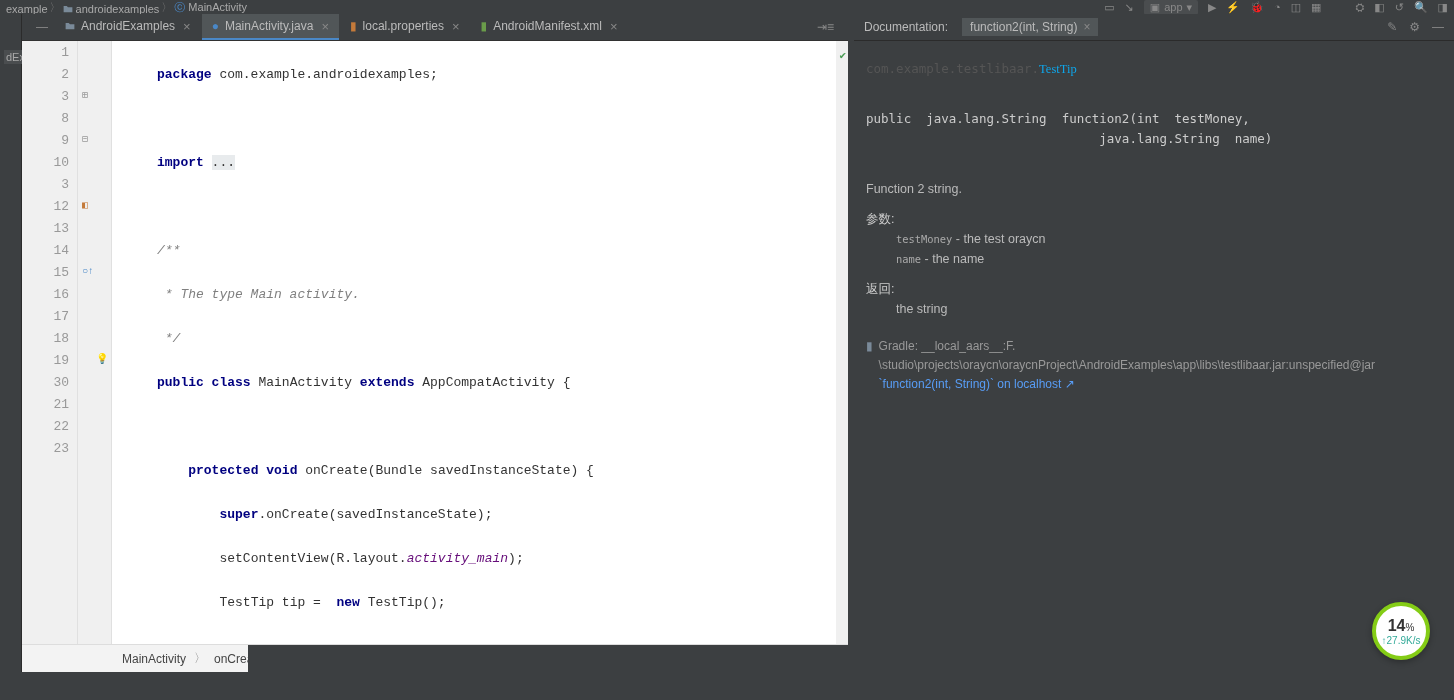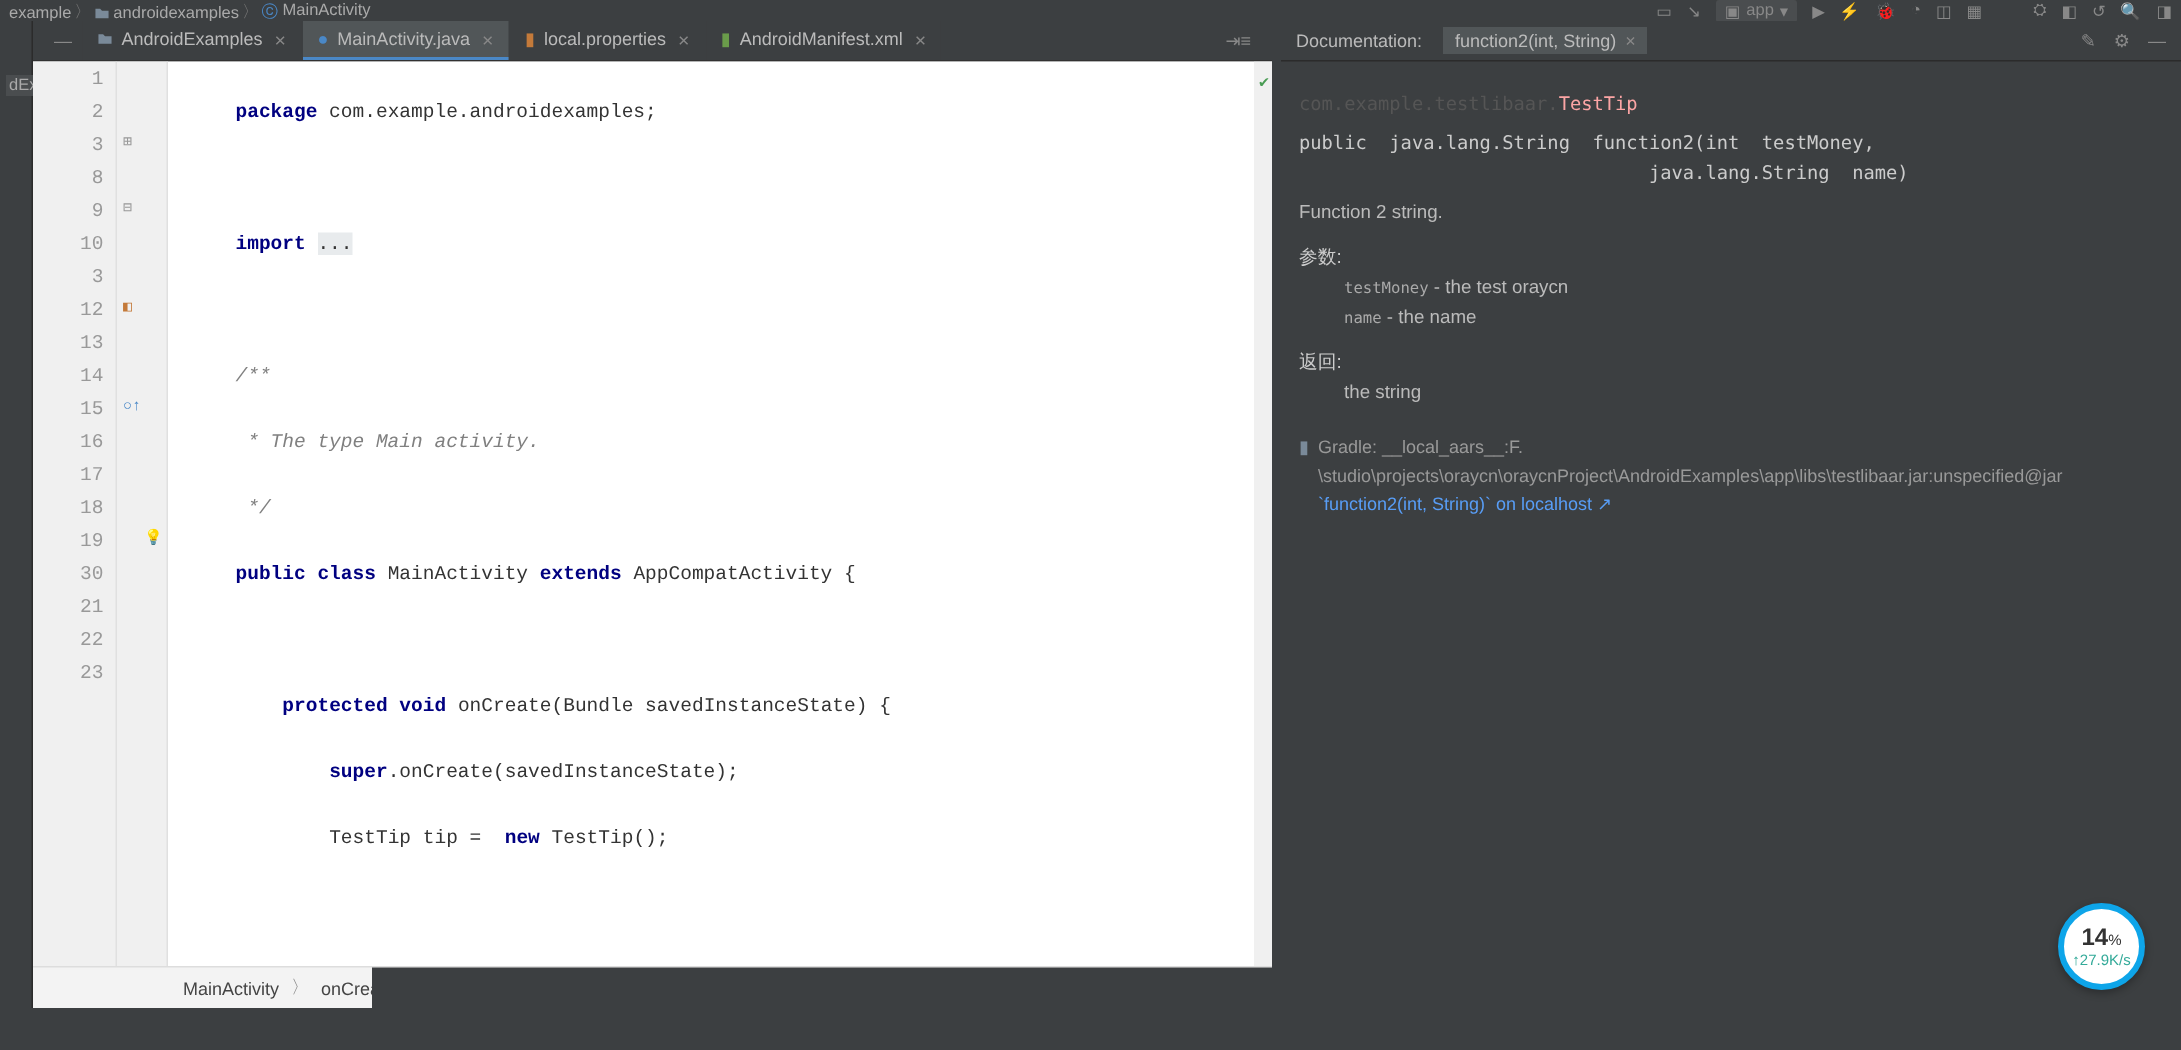--- a/index.html
+++ b/index.html
@@ -180,25 +180,25 @@
   .doc-body {
     flex: 1;
     padding: 18px 12px;
     font-size: 12.5px;
     color: #bbb;
     line-height: 1.6;
     font-family: "Segoe UI", sans-serif;
   }
   .doc-fqn { font-family: monospace; }
   .doc-fqn .pkg { color: #555; }
-  .doc-fqn .cls { color: #fca5a5; }
+  .doc-fqn .cls { color: #0ea5e9; font-family: Liberation Serif, serif; }
   .doc-sig {
     font-family: monospace;
     color: #ccc;
-    margin: 6px 0;
+    margin: 30px 0;
     white-space: pre-wrap;
   }
   .doc-section-title { color: #ccc; margin-top: 10px; }
   .doc-param small { font-family: monospace; color: #aaa; }
   .doc-link { color: #589df6; }
   .doc-footer {
     margin-top: 18px;
     color: #999;
     font-size: 12px;
     display: flex;
@@ -226,21 +226,21 @@
     background: #3c3f41;
   }
   .net-meter {
     position: absolute;
     right: 24px;
     bottom: 40px;
     width: 58px;
     height: 58px;
     border-radius: 50%;
     background: #fff;
-    border: 4px solid #0ea5e9;
+    border: 4px solid #84cc16;
     display: flex;
     flex-direction: column;
     align-items: center;
     justify-content: center;
     font-size: 10px;
     color: #333;
     box-shadow: 0 2px 6px rgba(0,0,0,0.3);
   }
   .net-meter .pct { font-size: 16px; font-weight: 600; }
   .chev { color: #888; }
@@ -355,20 +355,21 @@
 <div class="code-line"></div>
 <div class="code-line"><span class="kw">import </span><span class="import-fold">...</span></div>
 <div class="code-line"></div>
 <div class="code-line"><span class="comment">/**</span></div>
 <div class="code-line"><span class="comment"> * The type Main activity.</span></div>
 <div class="code-line"><span class="comment"> */</span></div>
 <div class="code-line"><span class="kw">public class </span><span>MainActivity </span><span class="kw">extends</span><span> AppCompatActivity {</span></div>
 <div class="code-line"></div>
 <div class="code-line">    <span class="kw">protected void </span><span>onCreate</span><span>(Bundle savedInstanceState) {</span></div>
 <div class="code-line">        <span class="kw">super</span><span>.onCreate(savedInstanceState);</span></div>
+<div class="code-line">        <span>setContentView(R.layout.</span><span class="field">activity_main</span><span>);</span></div>
 <div class="code-line">        <span>TestTip tip =  </span><span class="kw">new</span><span> TestTip();</span></div>
 
 
 
 
 
       </div>
       <div class="right-marks">
         <span class="check-mark">✔</span>
       </div>

